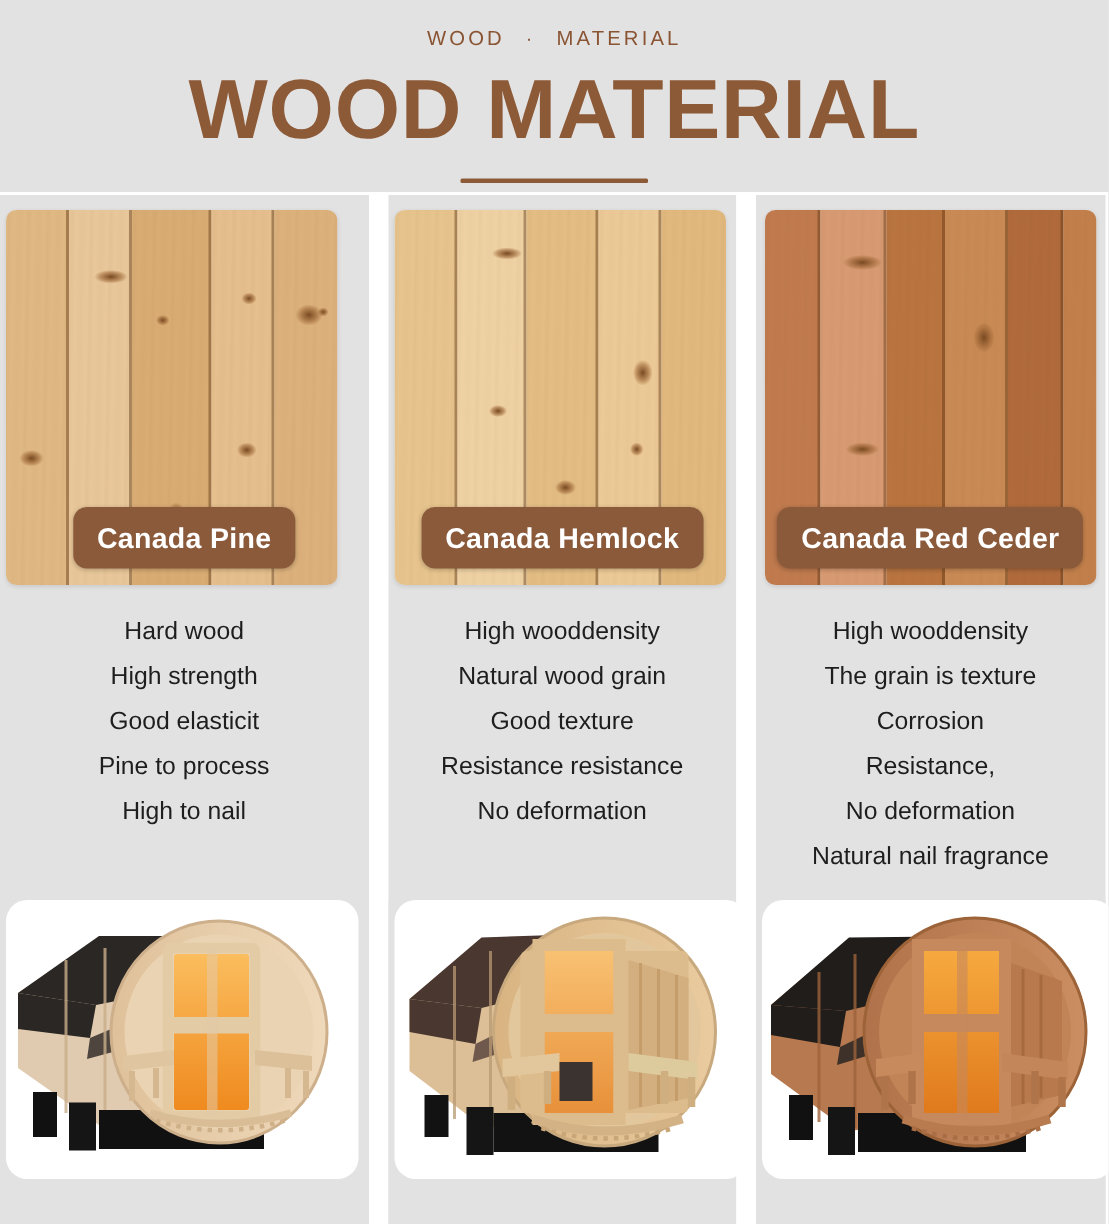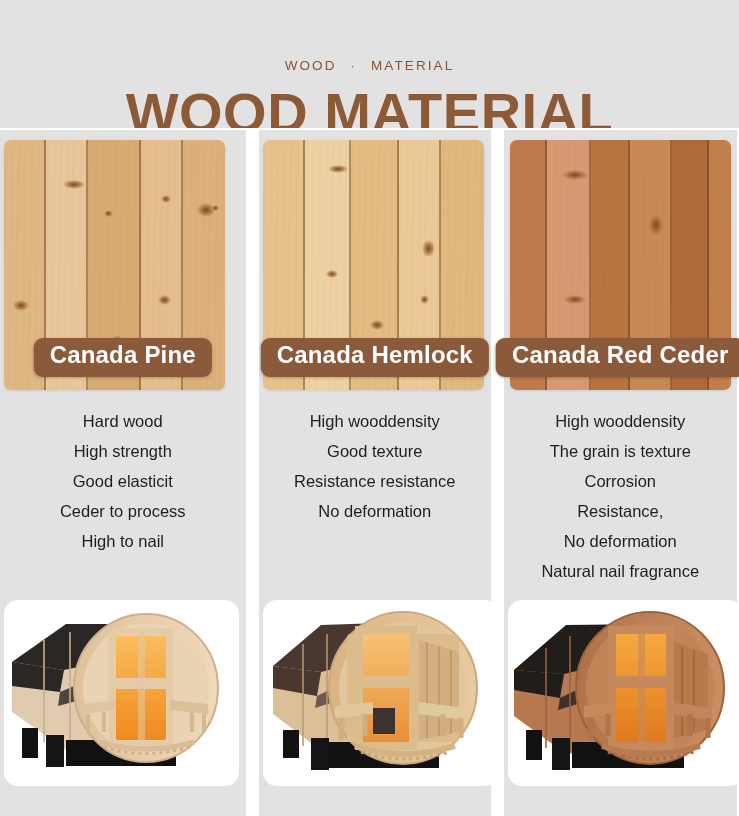--- a/index.html
+++ b/index.html
@@ -9,21 +9,21 @@
     background:#e2e2e2;
     font-family:"Liberation Sans", sans-serif;
     overflow:hidden;
   }
   .page{ position:relative; width:739px; height:816px; background:#e2e2e2; }
 
   
   .header{
     position:absolute; left:0; top:0; width:739px; height:128px;
     background:#e2e2e2;
-    display:flex; flex-direction:column; align-items:center;margin-top:40px;
+    display:flex; flex-direction:column; align-items:center;
   }
   .eyebrow{
     margin-top:18px;
     font-size:13.5px; letter-spacing:2.1px; font-weight:400;
     color:#8a5433;
     display:flex; align-items:center; gap:11px;
     white-space:nowrap;
   }
   .eyebrow .dot{ font-size:13px; color:#8a5433; padding:0 3px; }
   .main-title{
@@ -86,22 +86,22 @@
   .knot{
     position:absolute; border-radius:50%;
     background:radial-gradient(ellipse at 50% 50%, #7a4a22 0%, #97603089 45%, rgba(150,95,45,0) 72%);
   }
 
   
   .badge{
     position:absolute; top:210px; left:50%; transform:translateX(-50%);
     background:#8a5a3b;
     color:#ffffff;
-    font-size:24px; font-weight:700; letter-spacing:.2px;
-    padding:3px 16px 8px;
+    font-size:19px; font-weight:700; letter-spacing:.2px;
+    padding:11px 16px 8px;
     border-radius:9px;
     white-space:nowrap;
     box-shadow:0 1px 3px rgba(0,0,0,.22);
     z-index:5;
   }
 
   
   .features{
     position:absolute; left:0; top:282px; width:100%;
     display:flex; flex-direction:column; align-items:center;
@@ -172,21 +172,21 @@
             </div>
           </div>
         </div>
 
         <div class="badge">Canada Pine</div>
 
         <div class="features">
           <div class="feature">Hard wood</div>
           <div class="feature">High strength</div>
           <div class="feature">Good elasticit</div>
-          <div class="feature">Ceder to process</div>
+          <div class="feature">Pine to process</div>
           <div class="feature">High to nail</div>
         </div>
 
         <div class="photo">
           <div class="photo-card">
             <div class="sauna">
               <svg viewBox="0 0 235 186" preserveAspectRatio="xMidYMid meet">
                 <defs>
                   <linearGradient id="p1body" x1="0" y1="0" x2="1" y2="0">
                     <stop offset="0" stop-color="#dfc19a"></stop>
@@ -260,20 +260,21 @@
             <div class="plank" style="background:#e1b97e">
                 <div class="grain"></div>
               </div>
           </div>
         </div>
 
         <div class="badge">Canada Hemlock</div>
 
         <div class="features">
           <div class="feature">High wooddensity</div>
+          <div class="feature">Natural wood grain</div>
           <div class="feature">Good texture</div>
           <div class="feature">Resistance resistance</div>
           <div class="feature">No deformation</div>
         </div>
 
         <div class="photo">
           <div class="photo-card">
             <div class="sauna">
               <svg viewBox="0 0 235 186" preserveAspectRatio="xMidYMid meet">
                 <defs>

